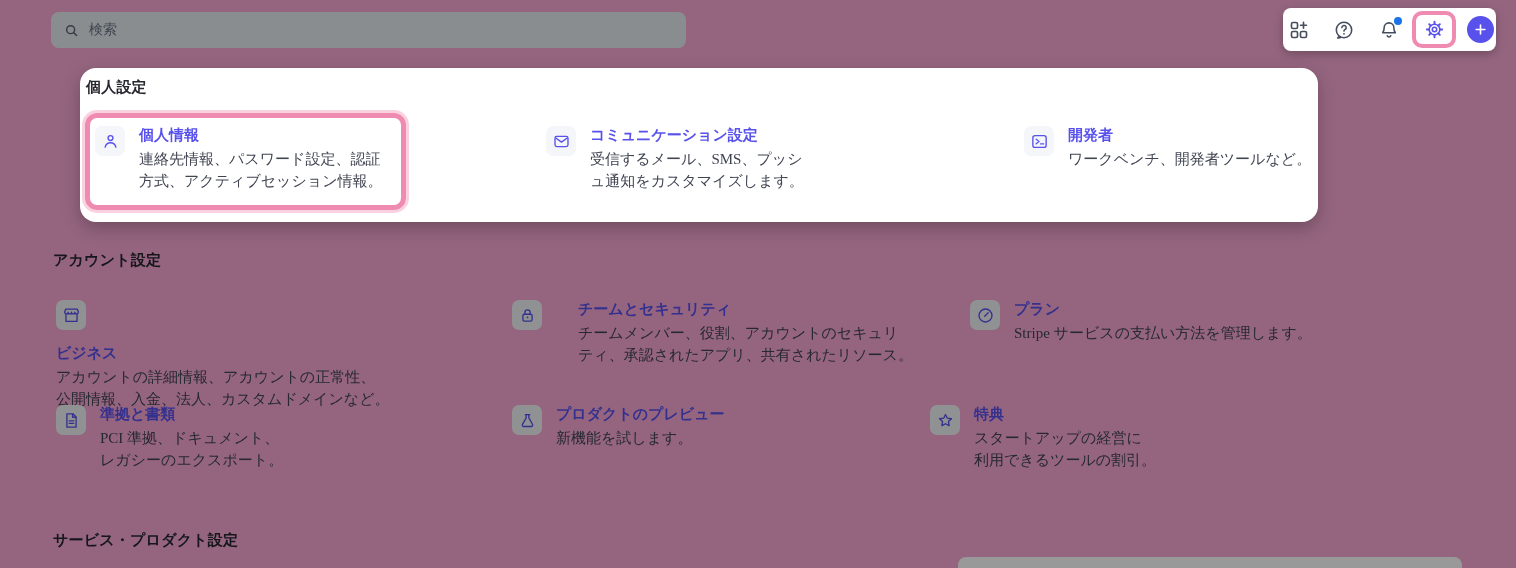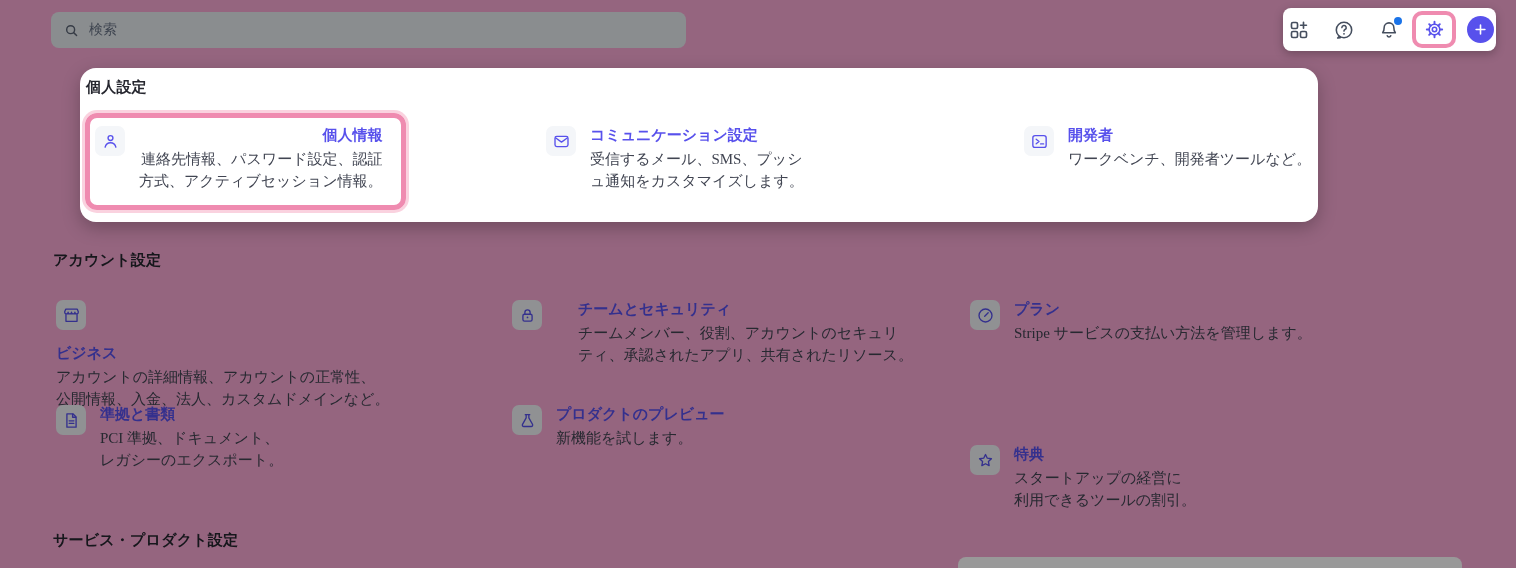--- a/index.html
+++ b/index.html
@@ -127,21 +127,21 @@
         <path d="M10.3 4.6v4l-4.6 8.2a1.9 1.9 0 0 0 1.7 2.8h9.2a1.9 1.9 0 0 0 1.7-2.8l-4.6-8.2v-4"></path>
         <path d="M9.2 4.6h5.6"></path>
       </svg>
     </span>
     <div class="cell-text">
       <a class="cell-title">プロダクトのプレビュー</a>
       <div class="cell-desc">新機能を試します。</div>
     </div>
   </div>
 
-  <div class="cell" style="left:970px;top:405px;margin-top:40px;">
+  <div class="cell" style="left:930px;top:405px;">
     <span class="badge">
       <svg width="19" height="19" viewBox="0 0 24 24" fill="none" stroke="#5851ec" stroke-width="1.7" stroke-linecap="round" stroke-linejoin="round">
         <path d="M12 4.4l2.3 4.7 5.2.7-3.8 3.6.9 5.1-4.6-2.4-4.6 2.4.9-5.1-3.8-3.6 5.2-.7z"></path>
       </svg>
     </span>
     <div class="cell-text">
       <a class="cell-title">特典</a>
       <div class="cell-desc">スタートアップの経営に
 利用できるツールの割引。</div>
     </div>
@@ -151,21 +151,21 @@
 
   <div class="bottom-card"></div>
 
   <div class="overlay"></div>
 
   <div class="popover">
     <div class="section-heading" style="left:6px;top:10px;">個人設定</div>
 
     <div class="annotation-box"></div>
 
-    <div class="cell" style="left:15px;top:58px;text-align:right;">
+    <div class="cell" style="left:15px;top:58px;">
       <span class="badge">
         <svg width="19" height="19" viewBox="0 0 24 24" fill="none" stroke="#5851ec" stroke-width="1.7" stroke-linecap="round" stroke-linejoin="round">
           <circle cx="12" cy="7.6" r="3.1"></circle>
           <path d="M5.2 19.2c.9-3.6 3.6-5.6 6.8-5.6s5.9 2 6.8 5.6"></path>
         </svg>
       </span>
       <div class="cell-text">
         <a class="cell-title">個人情報</a>
         <div class="cell-desc">連絡先情報、パスワード設定、認証
 方式、アクティブセッション情報。</div>

